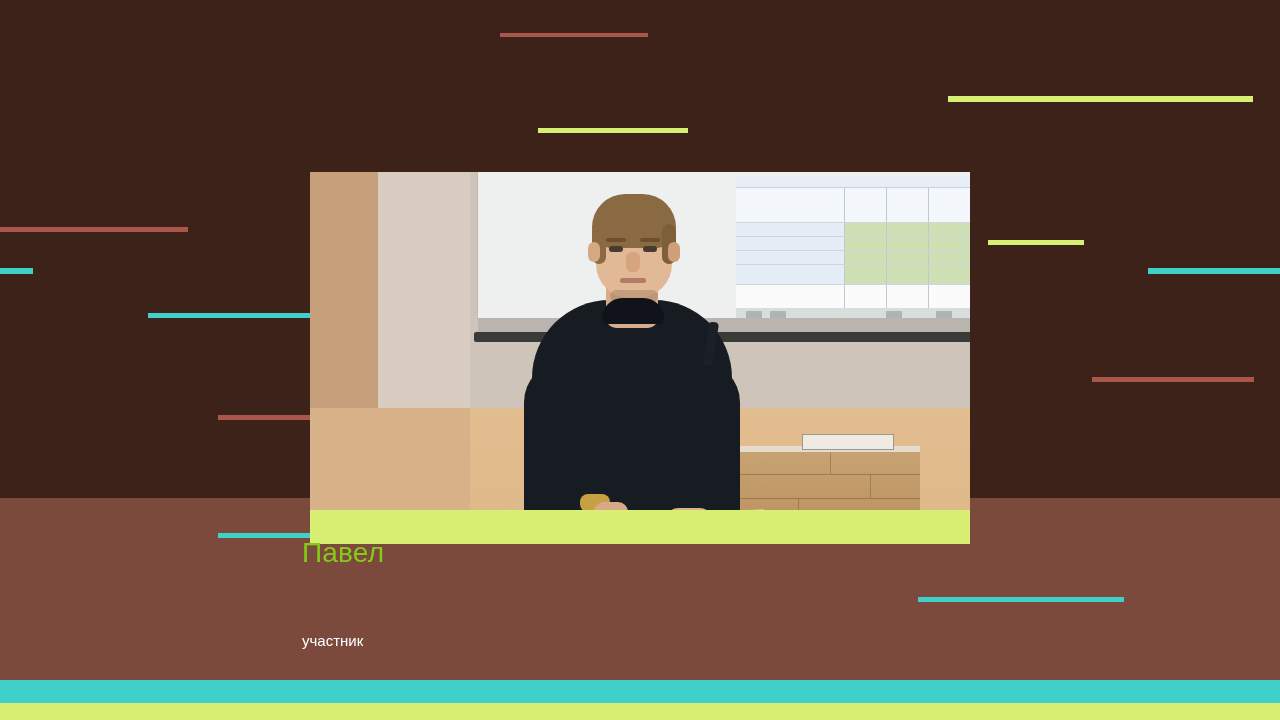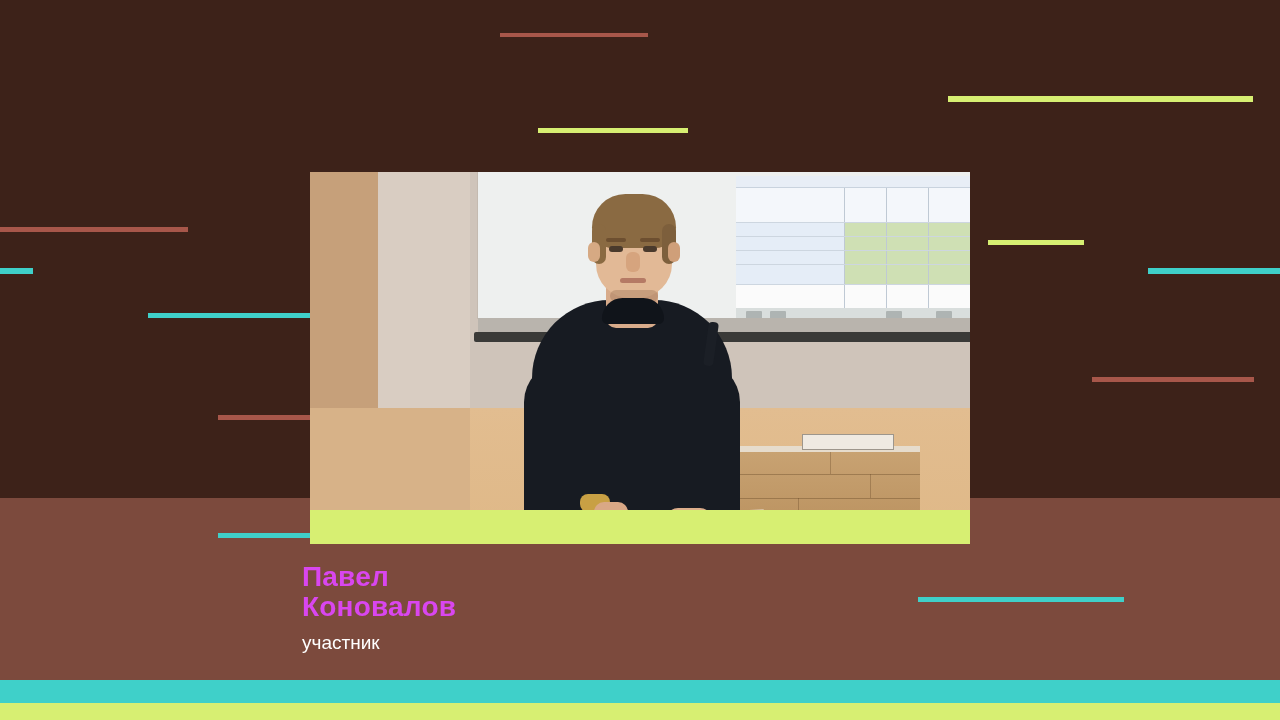--- a/index.html
+++ b/index.html
@@ -107,27 +107,27 @@
   .glasses-arm { position:absolute; left:396px; top:150px; width:10px; height:44px; background:#1b1f26; border-radius:4px; transform:rotate(8deg); }
 
   
   .video-lime {
     position:absolute; left:310px; top:510px; width:660px; height:34px;
     background:#d7ef72;
   }
 
   
   .lt-name {
-    position:absolute; left:302px; top:562px; width:520px;
-    color:#d946ef; font-size:28px; line-height:30px; font-weight:700;
+    position:absolute; left:302px; top:538px; width:520px;
+    color:#84cc16; font-size:28px; line-height:30px; font-weight:400;
     letter-spacing:0.2px;
   }
   .lt-role {
     position:absolute; left:302px; top:632px;
-    color:#ffffff; font-size:19px; font-weight:400;
+    color:#ffffff; font-size:15px; font-weight:400;
   }
 
   
   .logo-wrap { position:absolute; left:1142px; top:28px; width:74px; height:68px; }
   .logo-ring-outer { position:absolute; inset:0; border-radius:50%/48%; background:#d7ef72; }
   .logo-ring-mid { position:absolute; left:4px; top:5px; width:66px; height:58px; border-radius:50%/48%; background:#3fd0c9; }
   .logo-core { position:absolute; left:9px; top:11px; width:56px; height:46px; border-radius:50%/48%; background:#4a2b20; }
   .logo-num {
     position:absolute; left:9px; top:11px; width:56px; height:46px;
     display:flex; align-items:center; justify-content:center;
@@ -225,20 +225,19 @@
       <div class="cuff"></div>
       <div class="hand-l"></div>
       <div class="hand"></div>
     </div>
   </div>
 
   <div class="video-lime"></div>
 
   <div class="lt-name">
     <div>Павел</div>
-    <div>Коновалов</div>
   </div>
   <div class="lt-role">участник</div>
 
 
   <div class="bg-strip-teal"></div>
   <div class="bg-strip-lime"></div>
 </div>
 
 </body></html>

